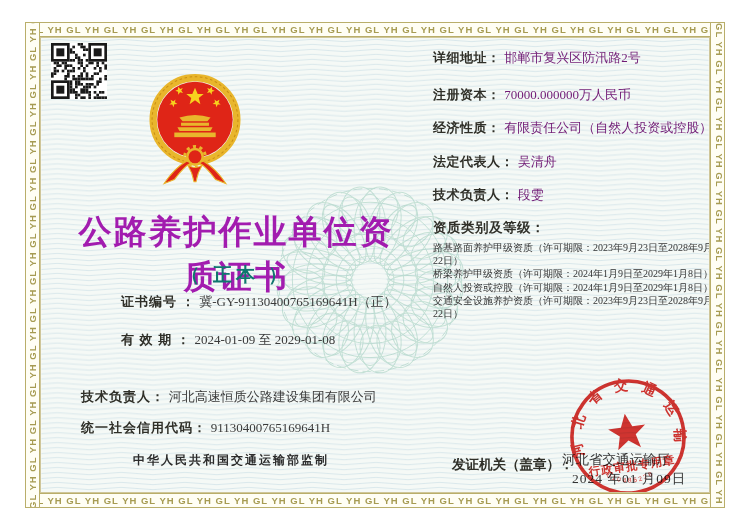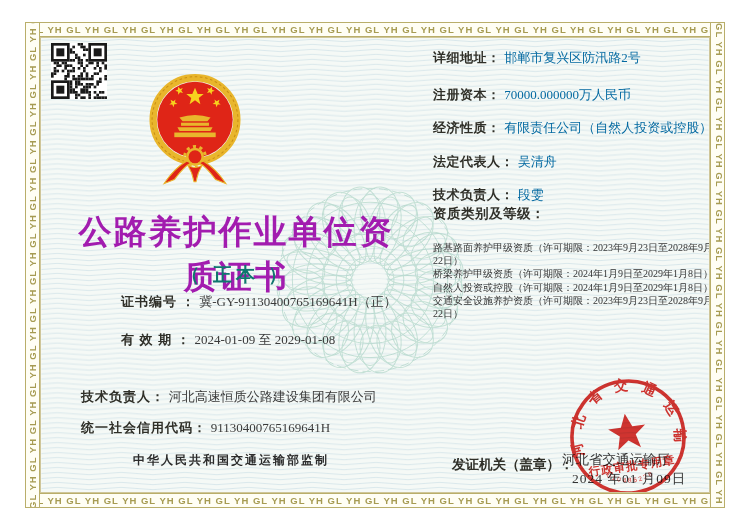--- a/index.html
+++ b/index.html
@@ -33,22 +33,22 @@
   .row-certno{left:80px;top:255px;}
   .row-valid{left:80px;top:281px;margin-top:12px;}
   .row-company{left:40px;top:350px;}
   .row-uscc{left:40px;top:381px;}
   .made-by{position:absolute;left:0px;top:414px;width:380px;text-align:center;
          font-family:"Liberation Serif","DejaVu Serif",serif;font-weight:bold;
          font-size:12px;color:#2c2c2c;letter-spacing:2px;}
   
   .rcol-row{position:absolute;left:392px;width:285px;font-size:13px;white-space:nowrap;color:#2f2f28;}
   .rcol-row .lab{font-weight:bold;letter-spacing:0.5px;}
-  .rcol-row .val{font-family:"Liberation Serif","DejaVu Serif",serif;color:#0369a1;}
-  .qual-label{position:absolute;left:392px;top:167px;font-size:13.5px;font-weight:bold;
+  .rcol-row .val{font-family:"Liberation Serif","DejaVu Serif",serif;color:#701a75;}
+  .qual-label{position:absolute;left:392px;top:181px;font-size:13.5px;font-weight:bold;
          color:#2f2f28;letter-spacing:0.5px;}
   .qual-list{position:absolute;left:392px;top:203px;width:282px;
          font-family:"Liberation Serif","DejaVu Serif",serif;font-size:10px;
          line-height:1.32;color:#333333;}
   .issuing-row{position:absolute;left:411px;top:418px;font-size:13.5px;font-weight:bold;
          color:#2f2f28;white-space:nowrap;}
   .authority-print{position:absolute;left:521px;top:413px;width:170px;
          font-family:"Liberation Serif","DejaVu Serif",serif;font-size:13.5px;color:#333;
          white-space:nowrap;}
   .issue-date{position:absolute;left:531px;top:432px;width:170px;

